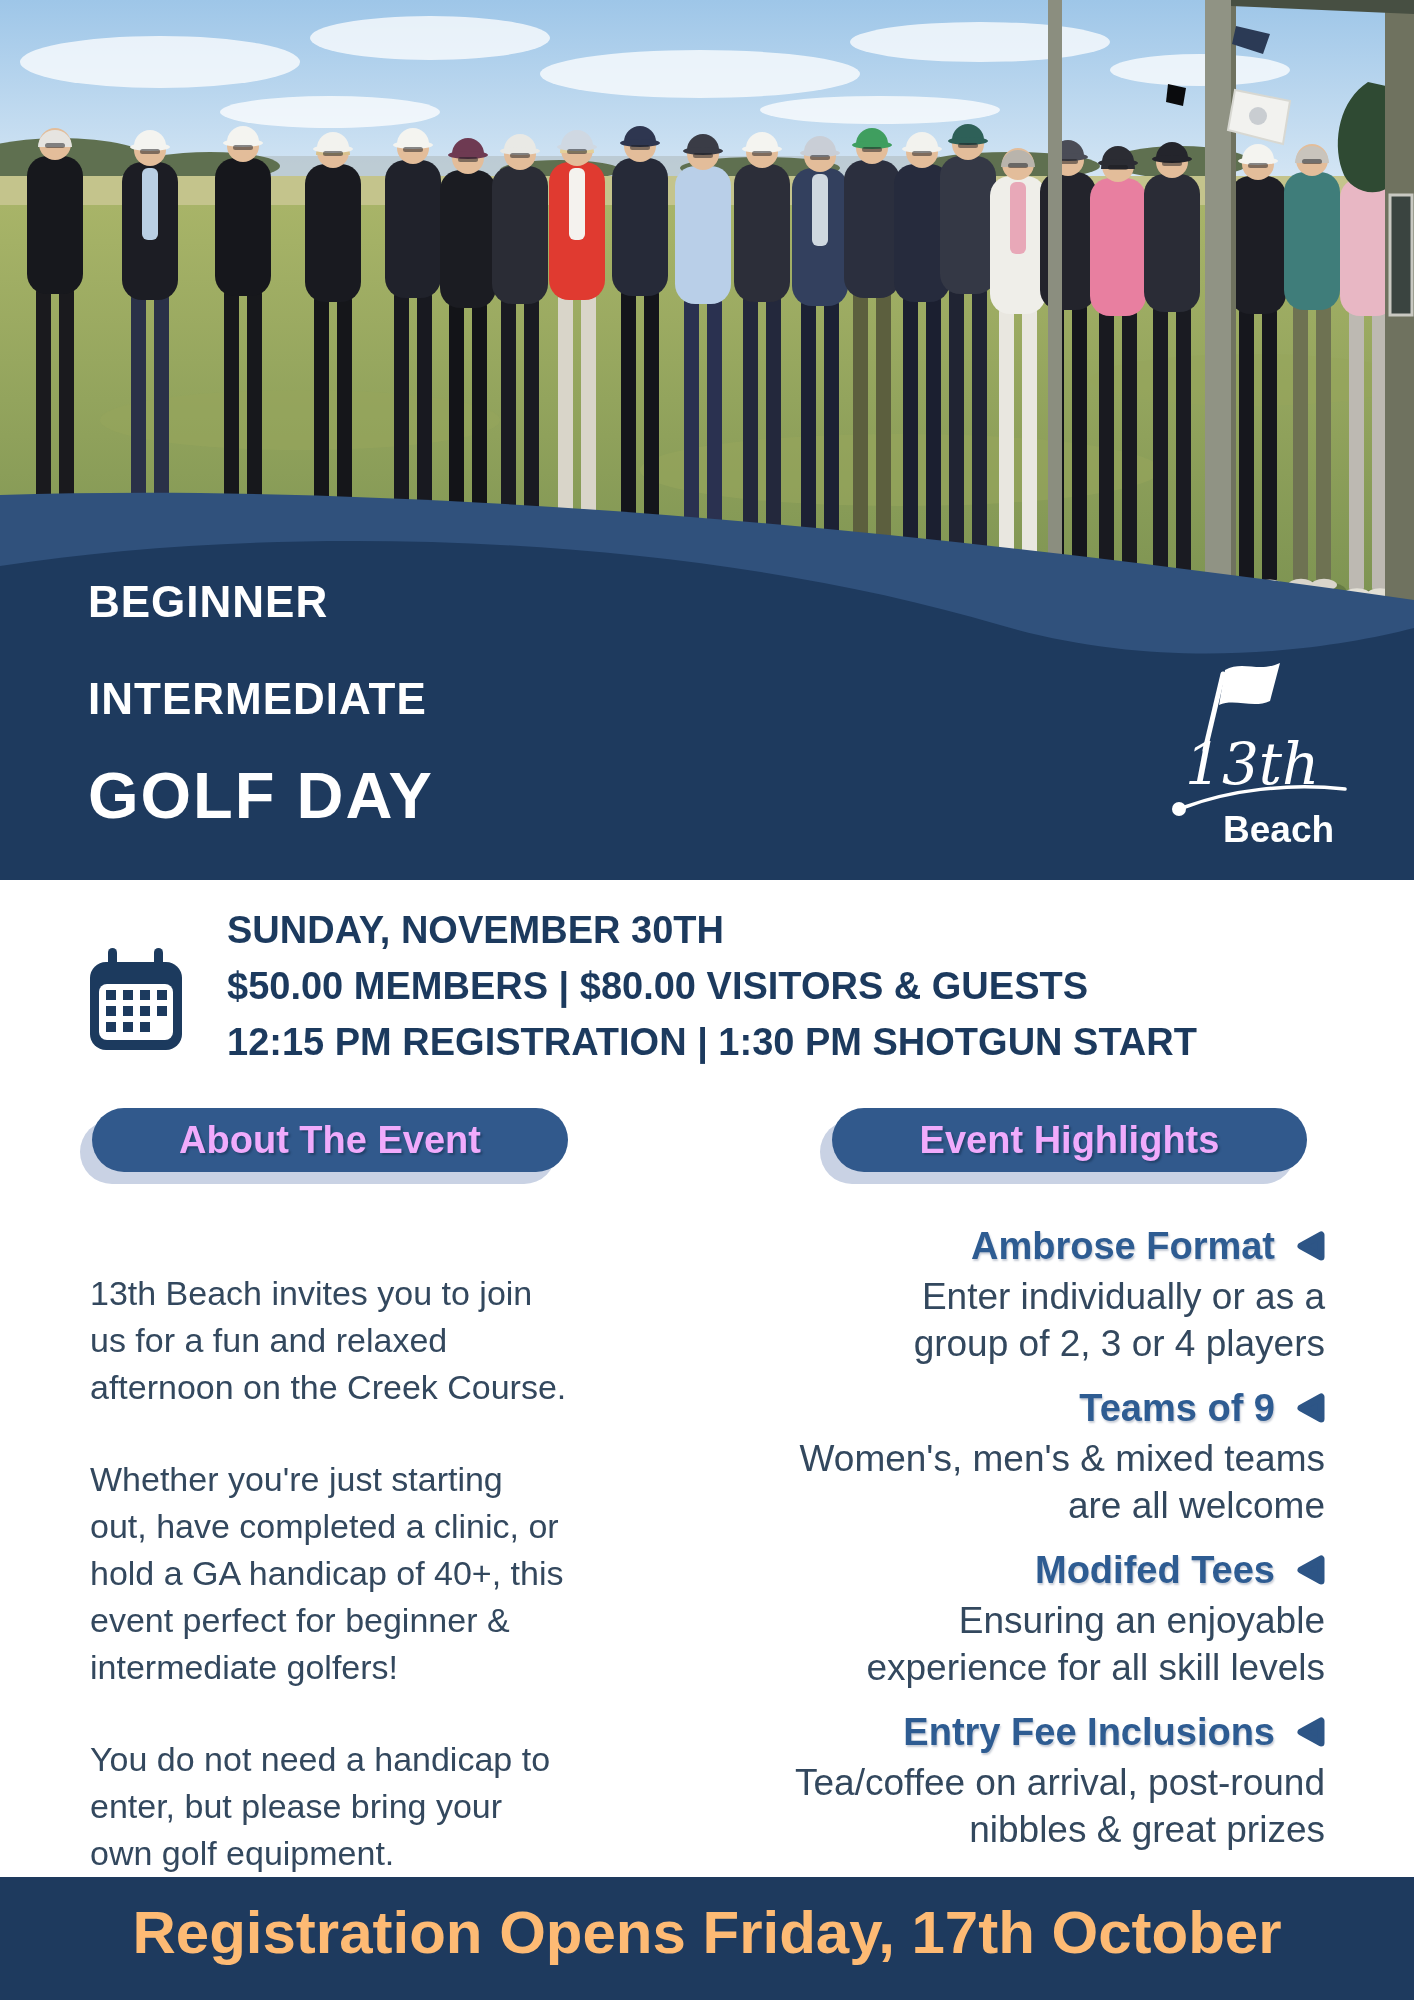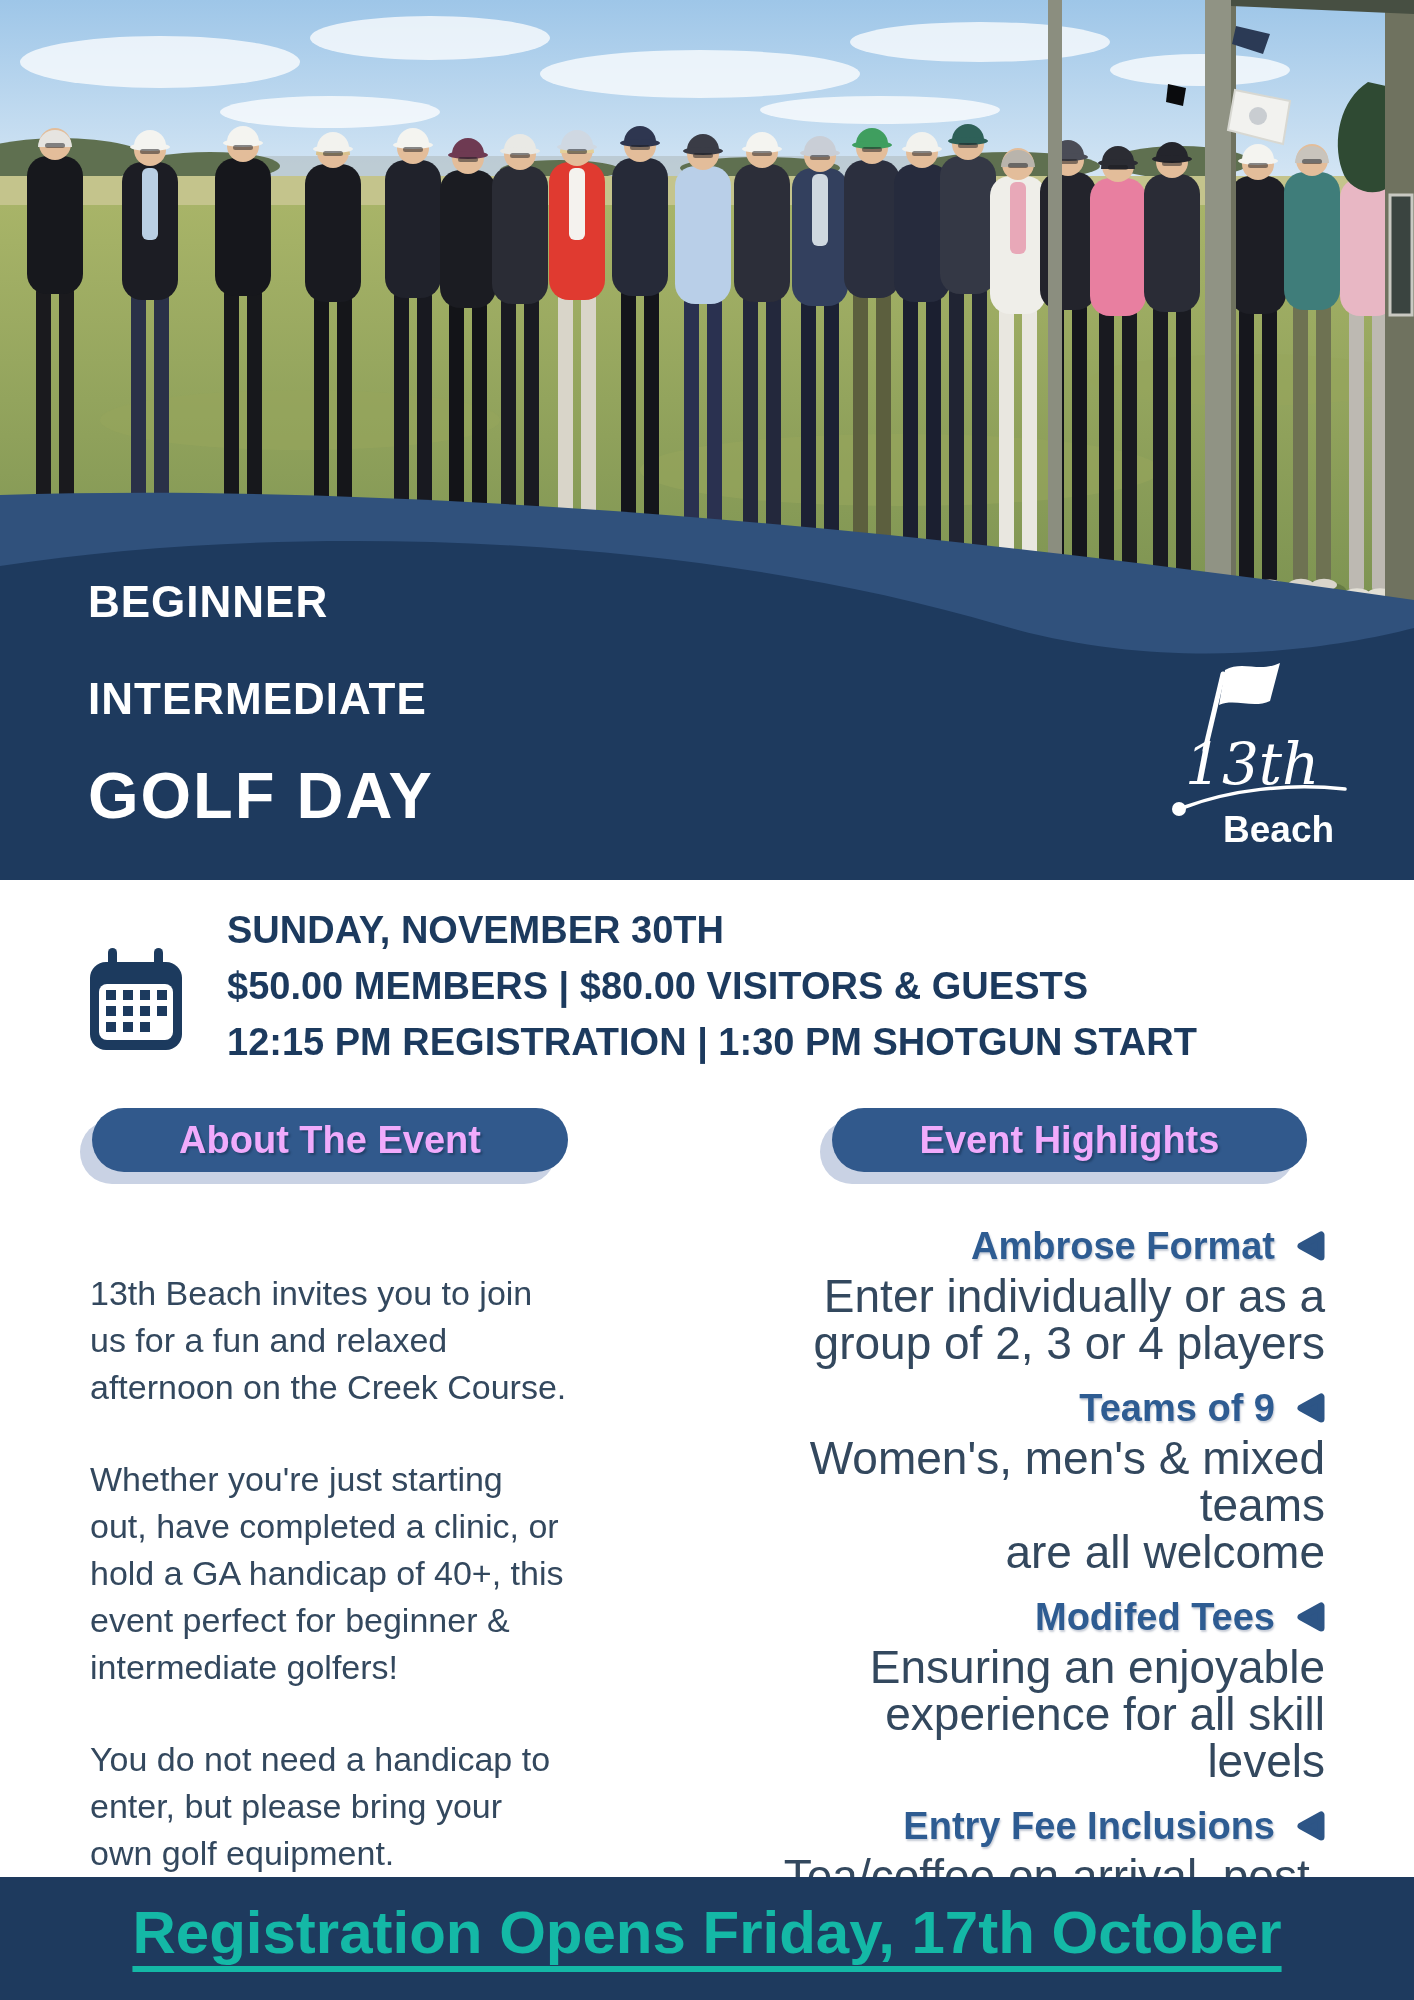--- a/index.html
+++ b/index.html
@@ -26,27 +26,27 @@
   #about-pill{left:92px;width:476px;}
   #highlights-pill{left:832px;width:475px;}
   
   #about-body{position:absolute;left:90px;top:1270px;width:580px;}
   .para{color:var(--bodytext);font-size:34px;line-height:47px;white-space:pre-line;margin:0 0 45px 0;}
   
   #highlights-list{position:absolute;left:765px;top:1205px;width:560px;text-align:right;}
   .hl-title-row{display:flex;justify-content:flex-end;align-items:center;gap:20px;
                 color:var(--hl);font-size:38px;font-weight:700;line-height:50px;margin:16px 0 2px 0;
                 text-shadow:1px 2px 2px rgba(30,50,90,.25);}
-  .hl-body{color:var(--bodytext);font-size:46px;line-height:47px;white-space:pre-line;}
+  .hl-body{color:var(--bodytext);font-size:37px;line-height:47px;white-space:pre-line;}
   .arrow-svg{flex:0 0 auto;}
   
   #footer{position:absolute;left:0;top:1877px;width:1414px;height:123px;background:var(--navy);
           display:flex;align-items:center;justify-content:center;z-index:6;}
-  #footer span{color:#14b8a6;font-size:60px;font-weight:800;transform:translateY(-6px);
-               text-decoration:underline;text-decoration-thickness:6px;text-underline-offset:13px;}
+  #footer span{color:#fdba74;font-size:60px;font-weight:800;transform:translateY(-6px);
+               text-decoration-thickness:6px;text-underline-offset:13px;}
 </style>
 </head>
 <body style="--navy: #1e3a5e; --wave: #30517c; --pill: #31598c; --pillshadow: #c9d2e4; --hl: #2e5c92; --arrow: #2d5586; --bodytext: #33485e; --detail: #1c3a5e;">
 
 <svg id="photo-svg" width="1414" height="630" viewBox="0 0 1414 630">
   <defs>
     <linearGradient id="sky" x1="0" y1="0" x2="0" y2="1">
       <stop offset="0" stop-color="#9ec6e8"></stop>
         <stop offset="1" stop-color="#e6f0f8"></stop>
     </linearGradient>

